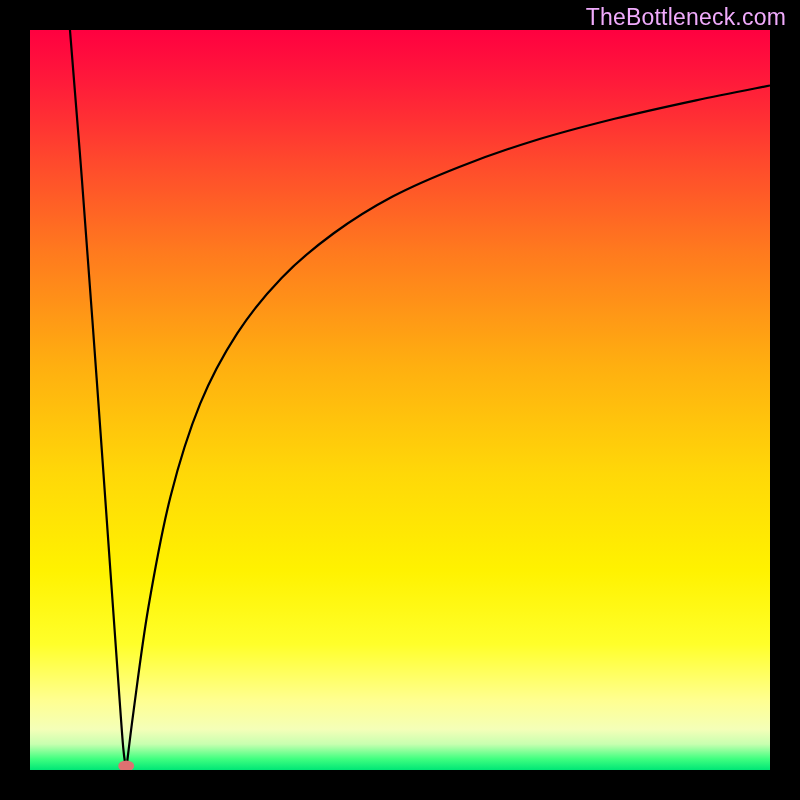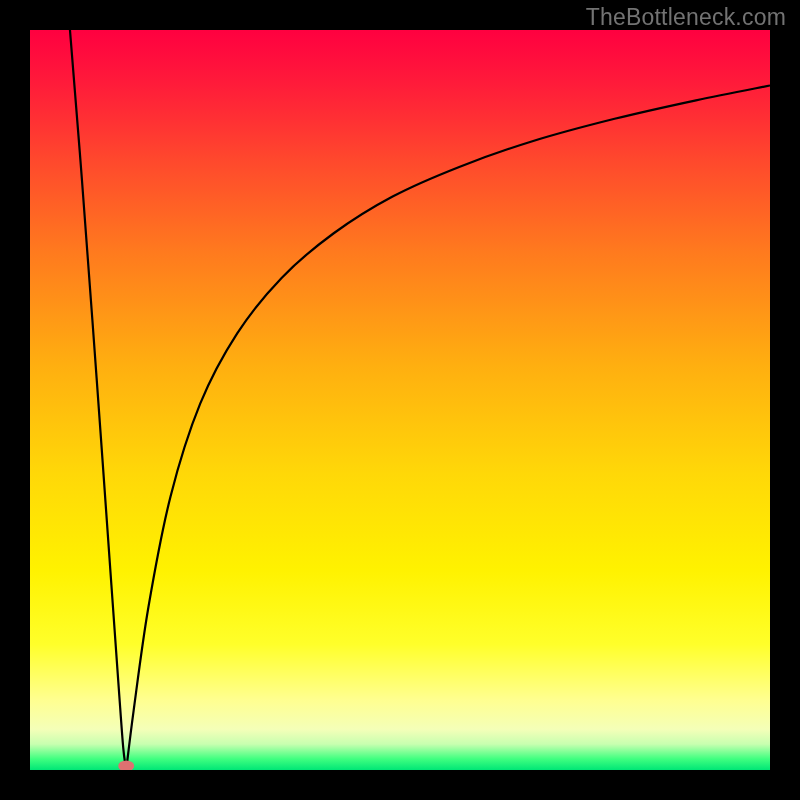--- a/index.html
+++ b/index.html
@@ -22,21 +22,21 @@
     top: 30px;
     left: 30px;
     width: 740px;
     height: 740px;
     overflow: hidden;
   }
   .watermark {
     position: absolute;
     top: 4px;
     right: 14px;
-    color: #737373;
+    color: #f0abfc;
     font-size: 23px;
     font-weight: 400;
     letter-spacing: 0.2px;
     font-family: Arial, Helvetica, sans-serif;
   }
   svg { display: block; }
 </style>
 </head>
 <body>
 

